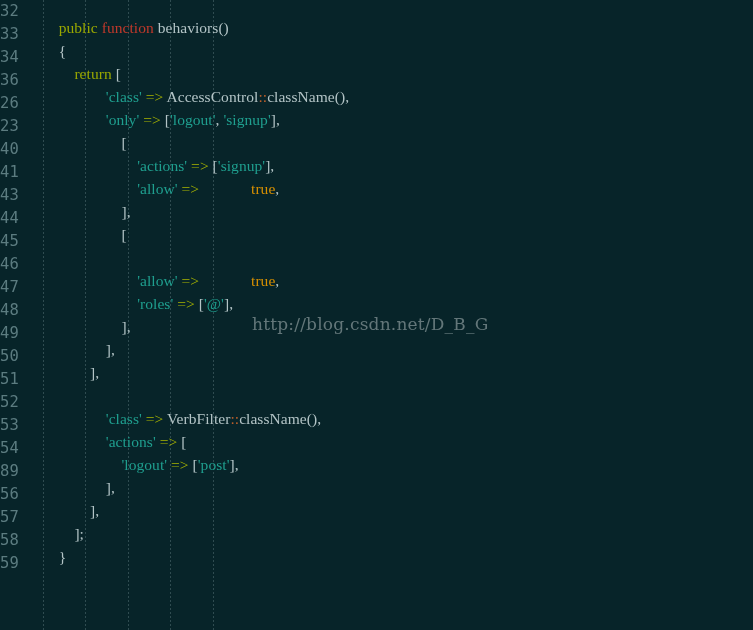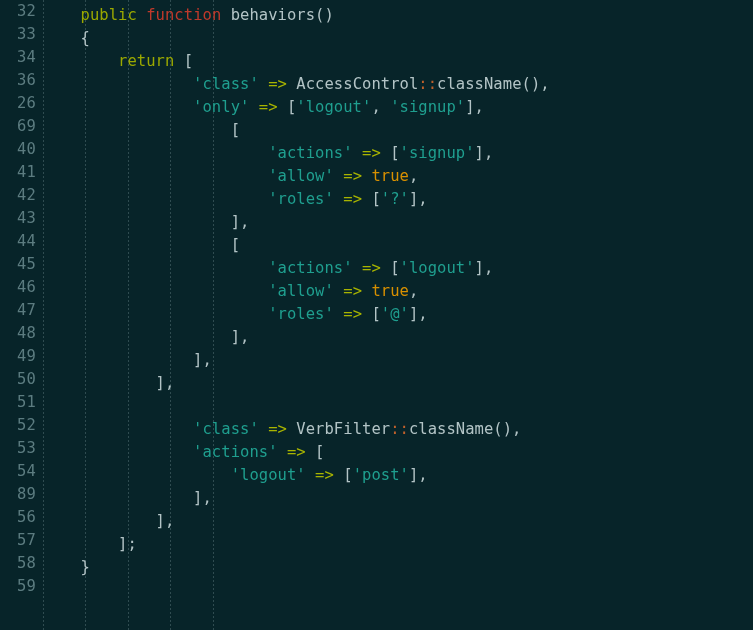--- a/index.html
+++ b/index.html
@@ -58,39 +58,39 @@
     height: 23px;
     line-height: 23px;
     white-space: pre;
     font-size: 15.5px;
   }
   .gutter {
     position: absolute;
     left: 0;
     top: 0;
     width: 36px;
-    text-align: right;
     color: #5c7c80;
     font-size: 15.5px;
     letter-spacing: 0.2px;
   }
   .ltext {
     position: absolute;
     left: 43px;
-    top: 4px;
+    top: 16px;
     letter-spacing: 0.05px;
+    font-family: Liberation Serif, serif;
   }
 
   
   .t-kw      { color: #9aa800; }              
   .t-fnkw    { color: #c0392b; }              
   .t-plain   { color: #b3c4c6; }              
   .t-str     { color: #1f9f8f; }              
   .t-arrow   { color: #a8b400; }              
-  .t-const   { color: #d89000; }              
+  .t-const   { color: #d89000; margin-left: 48px; }              
   .t-op      { color: #c0612b; }              
 
   
   .watermark {
     position: absolute;
     left: 252px;
     top: 314px;
     z-index: 3;
     font-family: "DejaVu Serif", "Liberation Serif", serif;
     font-size: 17px;
@@ -114,37 +114,37 @@
       <div class="iguide" style="left: 170px;"></div>
       <div class="iguide" style="left: 213px;"></div>
     </div>
 
   <div class="code-area">
       <div class="line"><div class="gutter">32</div><div class="ltext"><span class="t-plain">    </span><span class="t-kw">public</span><span class="t-plain"> </span><span class="t-fnkw">function</span><span class="t-plain"> behaviors()</span></div></div>
       <div class="line"><div class="gutter">33</div><div class="ltext"><span class="t-plain">    {</span></div></div>
       <div class="line"><div class="gutter">34</div><div class="ltext"><span class="t-plain">        </span><span class="t-kw">return</span><span class="t-plain"> [</span></div></div>
       <div class="line"><div class="gutter">36</div><div class="ltext"><span class="t-plain">                </span><span class="t-str">'class'</span><span class="t-plain"> </span><span class="t-arrow">=&gt;</span><span class="t-plain"> AccessControl</span><span class="t-op">::</span><span class="t-plain">className(),</span></div></div>
       <div class="line"><div class="gutter">26</div><div class="ltext"><span class="t-plain">                </span><span class="t-str">'only'</span><span class="t-plain"> </span><span class="t-arrow">=&gt;</span><span class="t-plain"> [</span><span class="t-str">'logout'</span><span class="t-plain">, </span><span class="t-str">'signup'</span><span class="t-plain">],</span></div></div>
-      <div class="line"><div class="gutter">69</div><div class="ltext"><span class="t-plain">                    [</span></div></div>
+      <div class="line"><div class="gutter">23</div><div class="ltext"><span class="t-plain">                    [</span></div></div>
       <div class="line"><div class="gutter">40</div><div class="ltext"><span class="t-plain">                        </span><span class="t-str">'actions'</span><span class="t-plain"> </span><span class="t-arrow">=&gt;</span><span class="t-plain"> [</span><span class="t-str">'signup'</span><span class="t-plain">],</span></div></div>
       <div class="line"><div class="gutter">41</div><div class="ltext"><span class="t-plain">                        </span><span class="t-str">'allow'</span><span class="t-plain"> </span><span class="t-arrow">=&gt;</span><span class="t-plain"> </span><span class="t-const">true</span><span class="t-plain">,</span></div></div>
-      <div class="line"><div class="gutter">42</div><div class="ltext"><span class="t-plain">                        </span><span class="t-str">'roles'</span><span class="t-plain"> </span><span class="t-arrow">=&gt;</span><span class="t-plain"> [</span><span class="t-str">'?'</span><span class="t-plain">],</span></div></div>
       <div class="line"><div class="gutter">43</div><div class="ltext"><span class="t-plain">                    ],</span></div></div>
       <div class="line"><div class="gutter">44</div><div class="ltext"><span class="t-plain">                    [</span></div></div>
-      <div class="line"><div class="gutter">45</div><div class="ltext"><span class="t-plain">                        </span><span class="t-str">'actions'</span><span class="t-plain"> </span><span class="t-arrow">=&gt;</span><span class="t-plain"> [</span><span class="t-str">'logout'</span><span class="t-plain">],</span></div></div>
+      <div class="line"><div class="gutter">45</div></div>
       <div class="line"><div class="gutter">46</div><div class="ltext"><span class="t-plain">                        </span><span class="t-str">'allow'</span><span class="t-plain"> </span><span class="t-arrow">=&gt;</span><span class="t-plain"> </span><span class="t-const">true</span><span class="t-plain">,</span></div></div>
       <div class="line"><div class="gutter">47</div><div class="ltext"><span class="t-plain">                        </span><span class="t-str">'roles'</span><span class="t-plain"> </span><span class="t-arrow">=&gt;</span><span class="t-plain"> [</span><span class="t-str">'@'</span><span class="t-plain">],</span></div></div>
       <div class="line"><div class="gutter">48</div><div class="ltext"><span class="t-plain">                    ],</span></div></div>
       <div class="line"><div class="gutter">49</div><div class="ltext"><span class="t-plain">                ],</span></div></div>
       <div class="line"><div class="gutter">50</div><div class="ltext"><span class="t-plain">            ],</span></div></div>
       <div class="line"><div class="gutter">51</div></div>
       <div class="line"><div class="gutter">52</div><div class="ltext"><span class="t-plain">                </span><span class="t-str">'class'</span><span class="t-plain"> </span><span class="t-arrow">=&gt;</span><span class="t-plain"> VerbFilter</span><span class="t-op">::</span><span class="t-plain">className(),</span></div></div>
       <div class="line"><div class="gutter">53</div><div class="ltext"><span class="t-plain">                </span><span class="t-str">'actions'</span><span class="t-plain"> </span><span class="t-arrow">=&gt;</span><span class="t-plain"> [</span></div></div>
       <div class="line"><div class="gutter">54</div><div class="ltext"><span class="t-plain">                    </span><span class="t-str">'logout'</span><span class="t-plain"> </span><span class="t-arrow">=&gt;</span><span class="t-plain"> [</span><span class="t-str">'post'</span><span class="t-plain">],</span></div></div>
       <div class="line"><div class="gutter">89</div><div class="ltext"><span class="t-plain">                ],</span></div></div>
       <div class="line"><div class="gutter">56</div><div class="ltext"><span class="t-plain">            ],</span></div></div>
       <div class="line"><div class="gutter">57</div><div class="ltext"><span class="t-plain">        ];</span></div></div>
       <div class="line"><div class="gutter">58</div><div class="ltext"><span class="t-plain">    }</span></div></div>
       <div class="line"><div class="gutter">59</div><div class="ltext"></div></div>
     </div>
 
+  <div class="watermark">http://blog.csdn.net/D_B_G</div>
 
 </div>
 
 </body></html>

